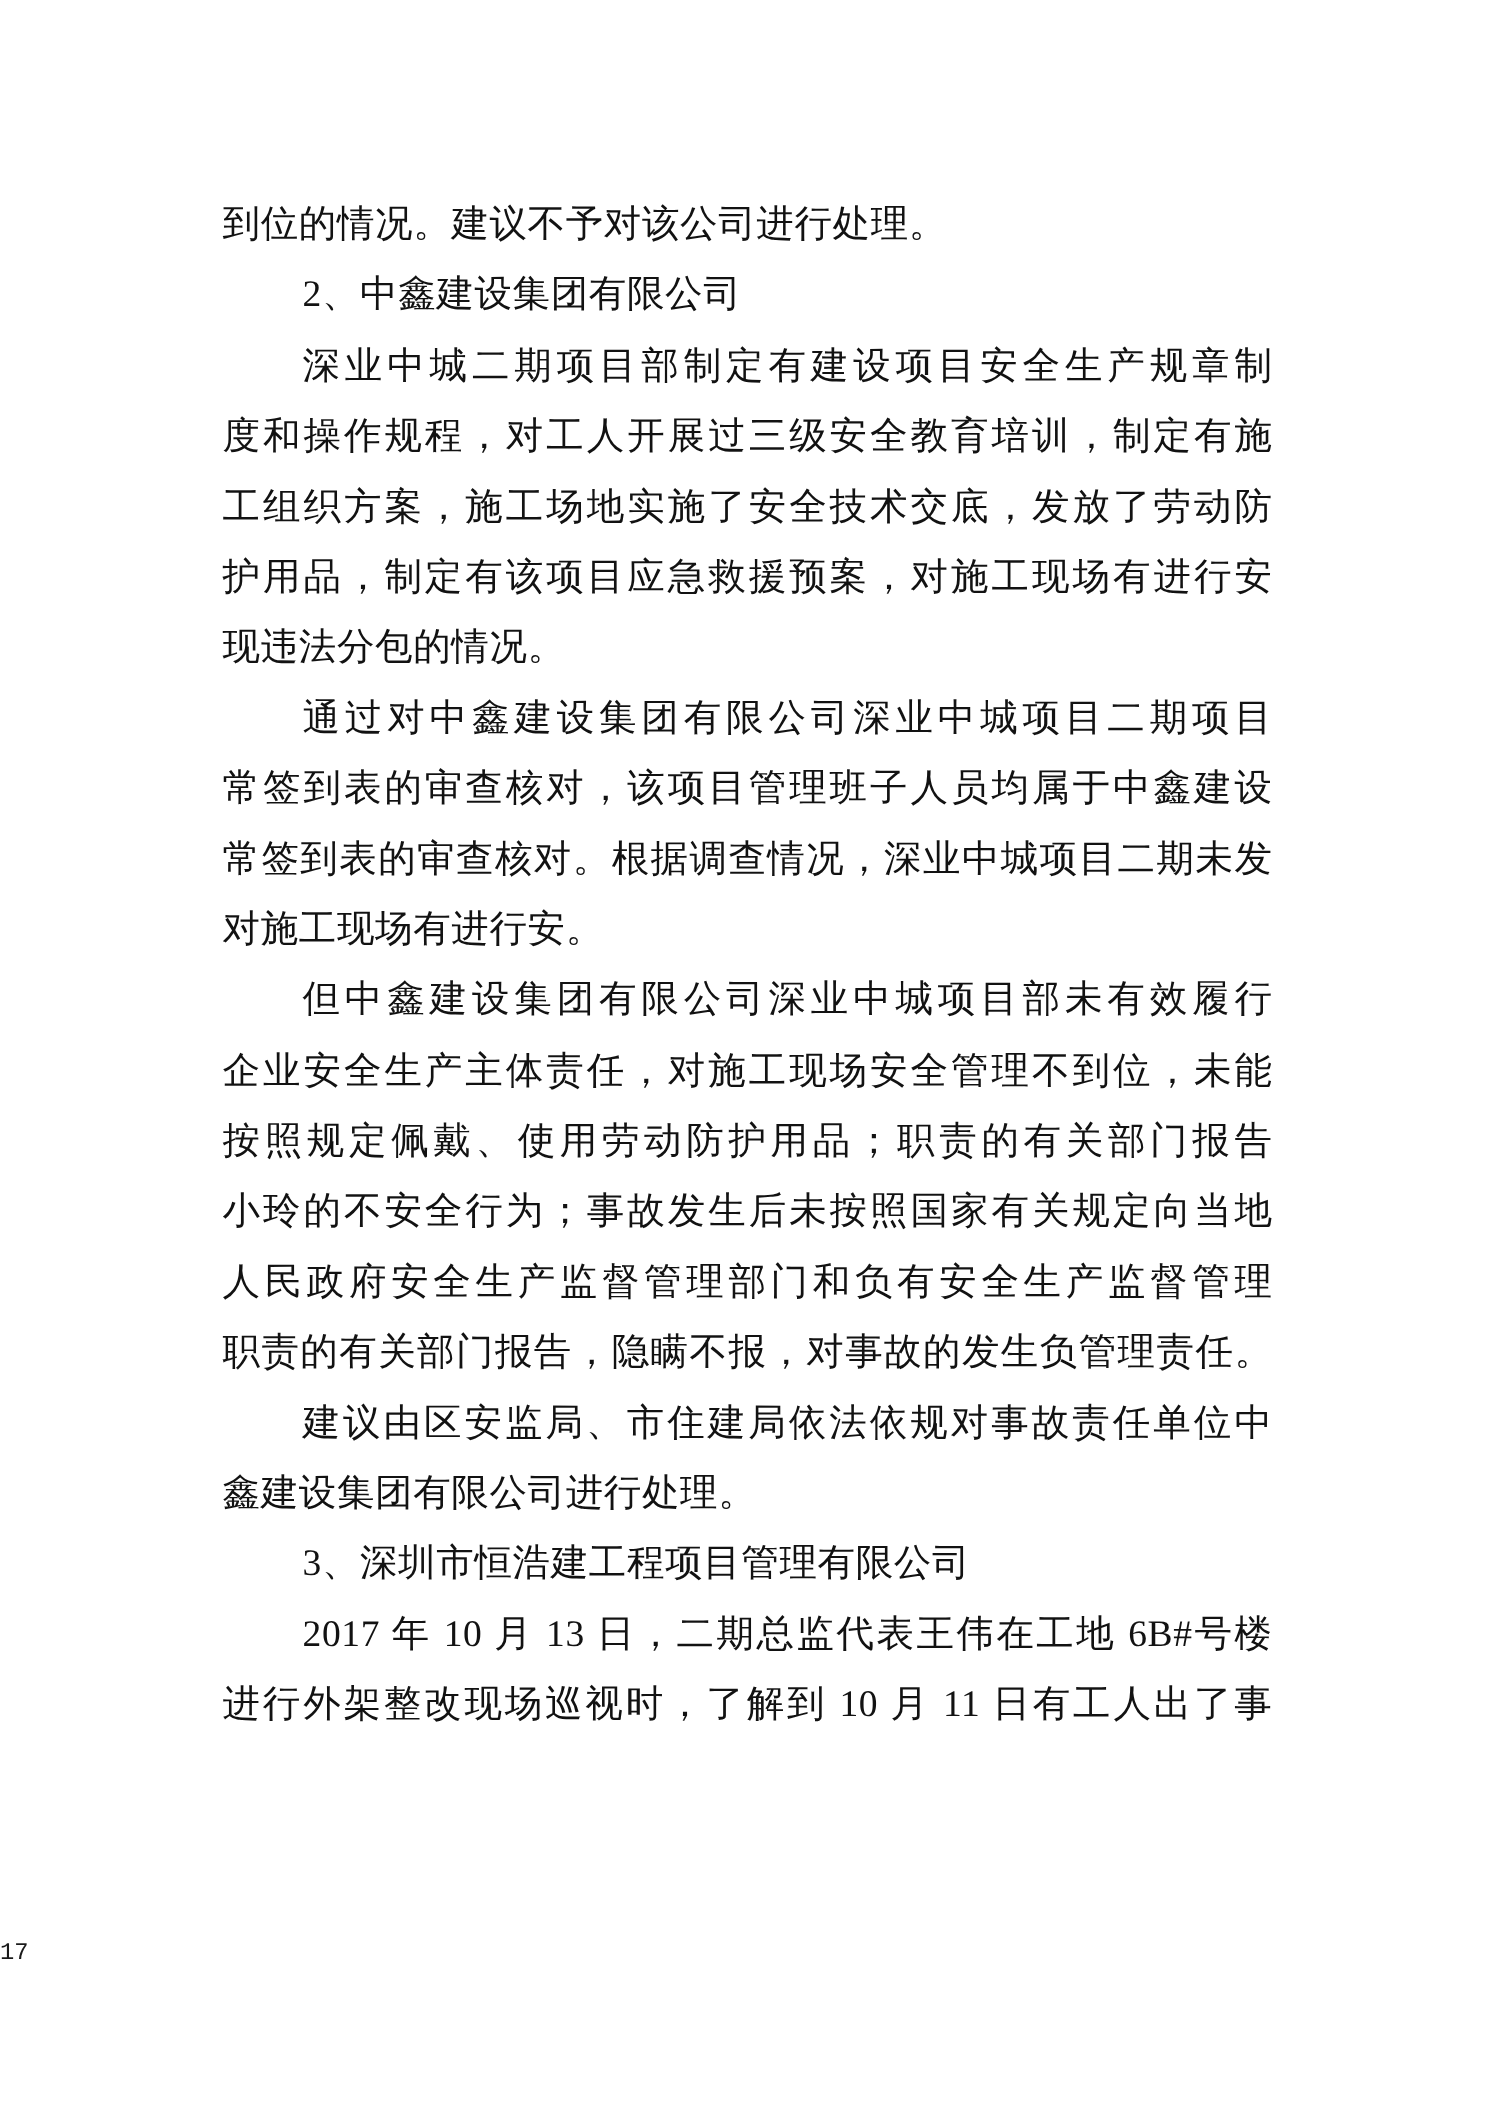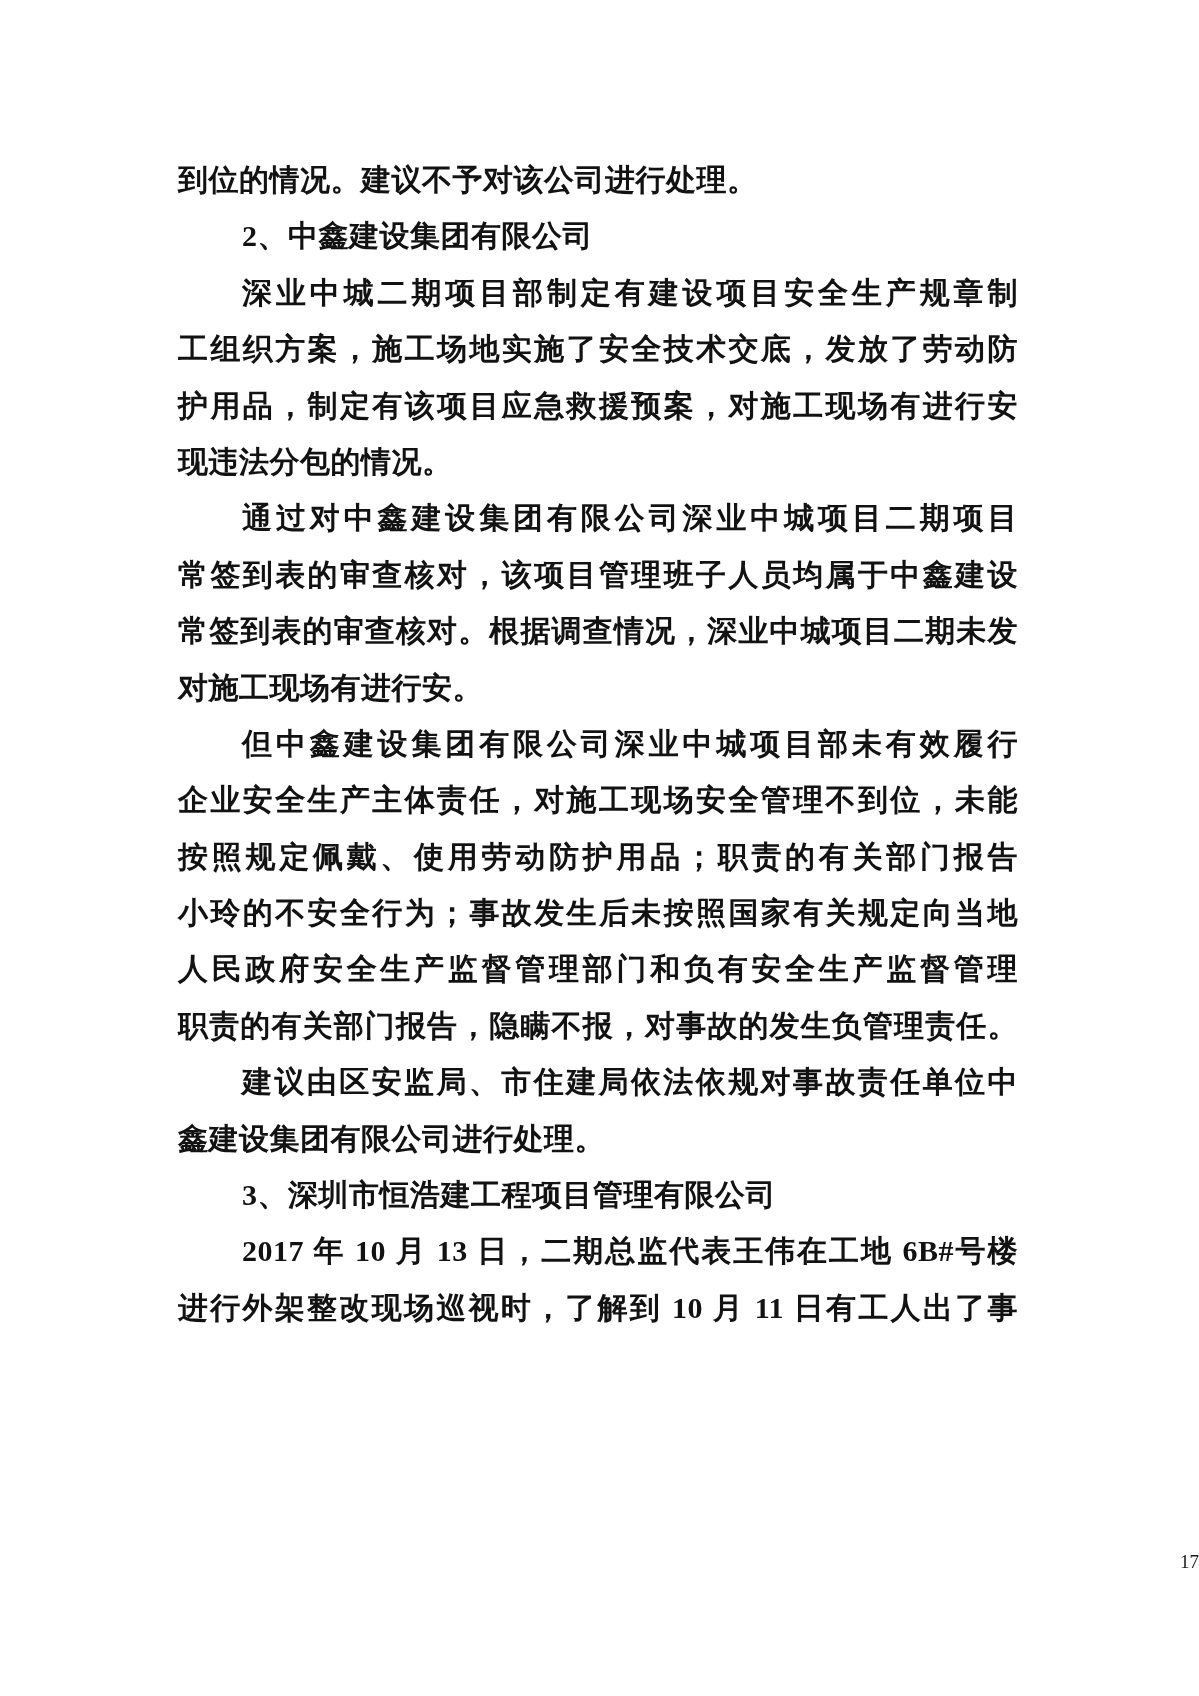--- a/index.html
+++ b/index.html
@@ -25,53 +25,54 @@
     left: 178px;
     top: 152px;
     width: 840px;
   }
   .line {
     box-sizing: border-box;
     width: 100%;
     height: 56.4px;
     line-height: 56.4px;
     font-size: 30px;
-    font-weight: 700;
+    font-weight: 400;
     letter-spacing: 0.5px;
     text-align: left;
     white-space: nowrap;
   }
   .line.fill {
     white-space: normal;
     text-align: justify;
     text-align-last: justify;
   }
   .line.indent {
     padding-left: 64px;
   }
   .page-number {
     position: absolute;
     left: 0;
     top: 1548px;
     width: 100%;
-    text-align: right;
-    font-family: Liberation Serif, serif;
+    text-align: left;
+    font-family: Liberation Mono, monospace;
     font-size: 19px;
     line-height: 28px;
     color: #1a1a1a;
   }
 </style>
 </head>
 <body>
 
 <div class="page">
   <div class="text-block" id="text-block">
       <div class="line">到位的情况。建议不予对该公司进行处理。</div>
       <div class="line indent">2、中鑫建设集团有限公司</div>
       <div class="line indent fill">深业中城二期项目部制定有建设项目安全生产规章制</div>
+      <div class="line fill">度和操作规程，对工人开展过三级安全教育培训，制定有施</div>
       <div class="line fill">工组织方案，施工场地实施了安全技术交底，发放了劳动防</div>
       <div class="line fill">护用品，制定有该项目应急救援预案，对施工现场有进行安</div>
       <div class="line">现违法分包的情况。</div>
       <div class="line indent fill">通过对中鑫建设集团有限公司深业中城项目二期项目</div>
       <div class="line fill">常签到表的审查核对，该项目管理班子人员均属于中鑫建设</div>
       <div class="line fill">常签到表的审查核对。根据调查情况，深业中城项目二期未发</div>
       <div class="line">对施工现场有进行安。</div>
       <div class="line indent fill">但中鑫建设集团有限公司深业中城项目部未有效履行</div>
       <div class="line fill">企业安全生产主体责任，对施工现场安全管理不到位，未能</div>
       <div class="line fill">按照规定佩戴、使用劳动防护用品；职责的有关部门报告</div>

